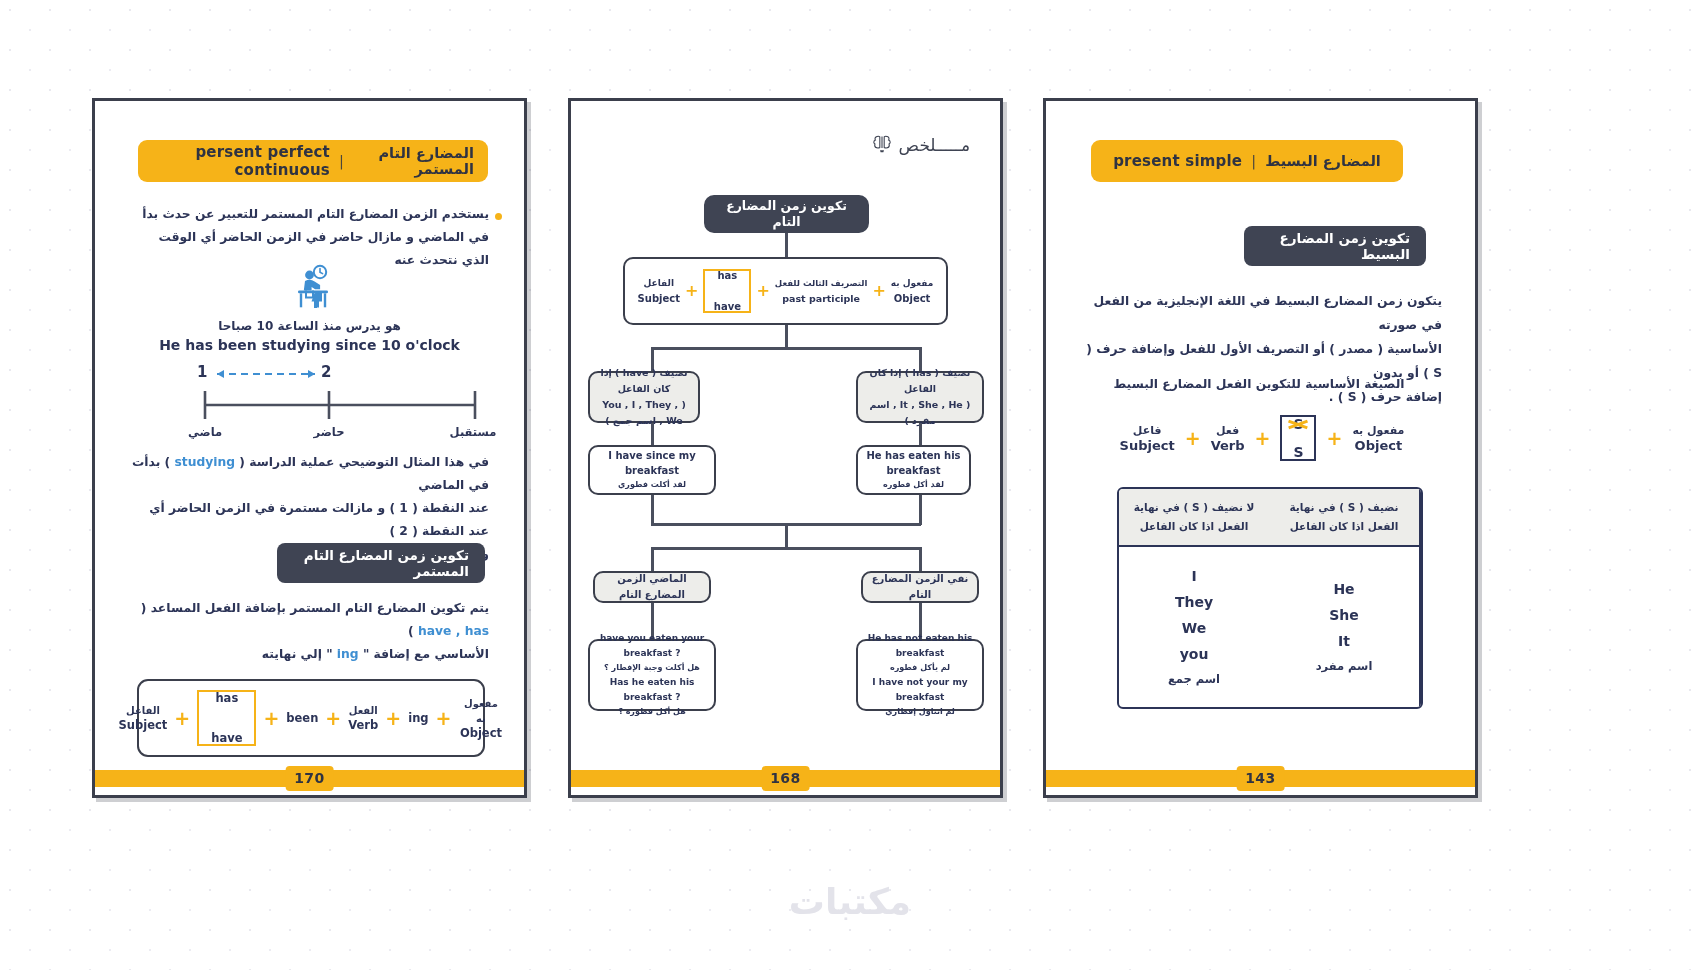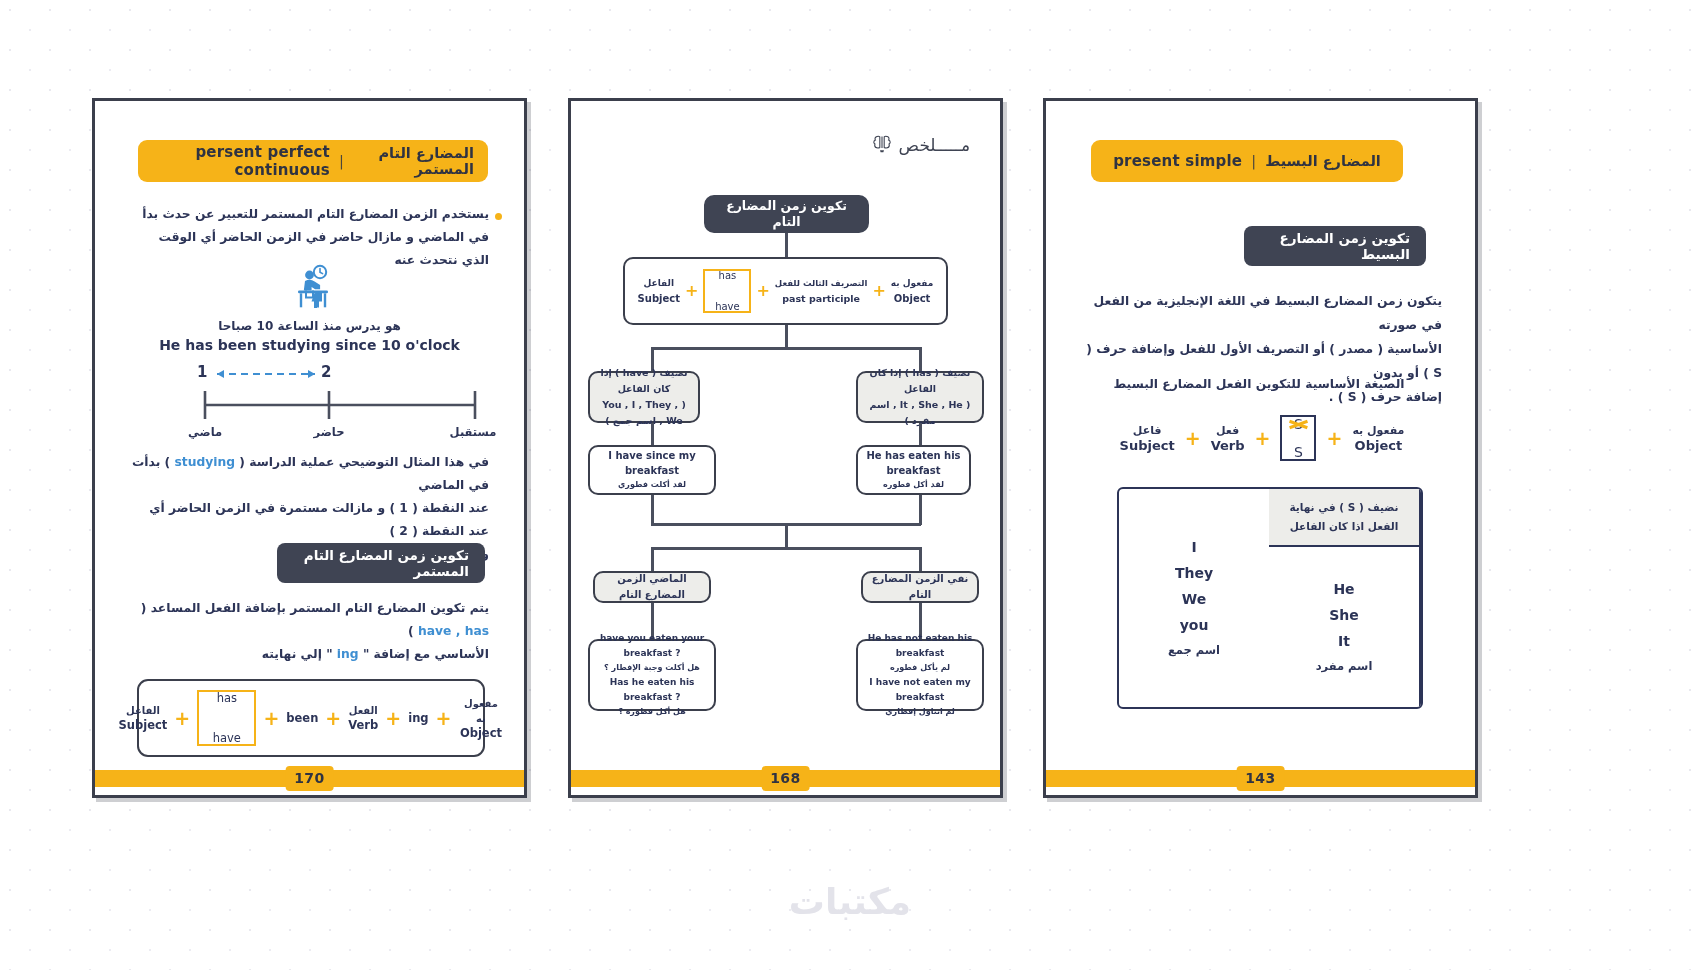--- a/index.html
+++ b/index.html
@@ -139,21 +139,21 @@
     align-items: center; justify-content: space-between;
     border-left: 2px solid #f6b318;
     border-right: 2px solid #f6b318;
     padding: 1px 0;
   }
   .f-brace::before, .f-brace::after {
     content: ""; position: absolute; left: -2px; right: -2px; height: 2px;
     background: #f6b318;
   }
   .f-brace::before { top: 0; } .f-brace::after { bottom: 0; }
-  .f-brace span { font-size: 11.5px; font-weight: normal; color: #2c3457; }
+  .f-brace span { font-size: 11.5px; font-weight: bold; color: #2c3457; }
 
   
   .f-brace.dark {
     width: 36px; height: 46px;
     border-left: 2px solid #2c3457; border-right: 2px solid #2c3457;
   }
   .f-brace.dark::before, .f-brace.dark::after { background: #2c3457; }
   .f-brace.dark span { font-size: 14px; }
   .strike-s { position: relative; display: inline-block; }
   .strike-s::after {
@@ -440,21 +440,21 @@
       <div class="fc-node" style="left:17px; top:538px; width:128px; height:72px;">
         <div class="l-en sm">have you eaten your breakfast ?</div>
         <div class="l-ar sm">هل أكلت وجبة الإفطار ؟</div>
         <div class="l-en sm">Has he eaten his breakfast ?</div>
         <div class="l-ar sm">هل أكل فطوره ؟</div>
       </div>
 
       <div class="fc-node" style="left:285px; top:538px; width:128px; height:72px;">
         <div class="l-en sm">He has not eaten his breakfast</div>
         <div class="l-ar sm">لم يأكل فطوره</div>
-        <div class="l-en sm">I have not eaten my breakfast</div>
+        <div class="l-en sm">I have not your my breakfast</div>
         <div class="l-ar sm">لم اتناول إفطاري</div>
       </div>
 
       <div class="footer-bar"></div>
       <div class="page-num">168</div>
     </div>
   </div>
 
   <div class="card" id="card-right">
     <div class="card-body">
@@ -494,20 +494,21 @@
           <div class="f-plus">+</div>
           <div class="f-term">
             <span class="ar" style="font-size:11px;">مفعول به</span>
             <span class="en" style="font-size:13px;">Object</span>
           </div>
         </div>
       </div>
 
       <div class="tbl" style="left:71px; top:386px; width:306px; height:222px;">
         <div class="tbl-col">
+          <div class="tbl-head">لا نضيف ( S ) في نهاية الفعل اذا كان الفاعل</div>
           <div class="tbl-cell">
             <span>I</span>
             <span>They</span>
             <span>We</span>
             <span>you</span>
             <span class="ar">اسم جمع</span>
           </div>
         </div>
         <div class="tbl-col">
           <div class="tbl-head">نضيف ( S ) في نهاية الفعل اذا كان الفاعل</div>

